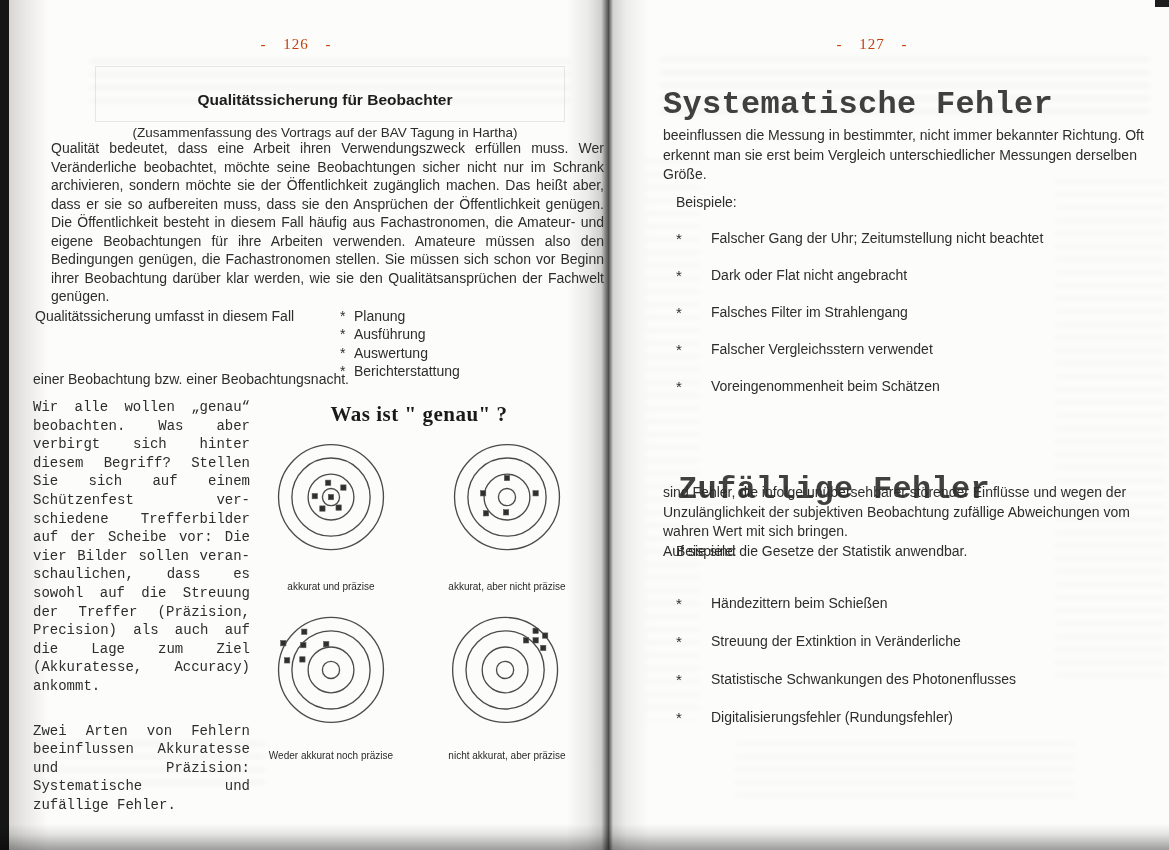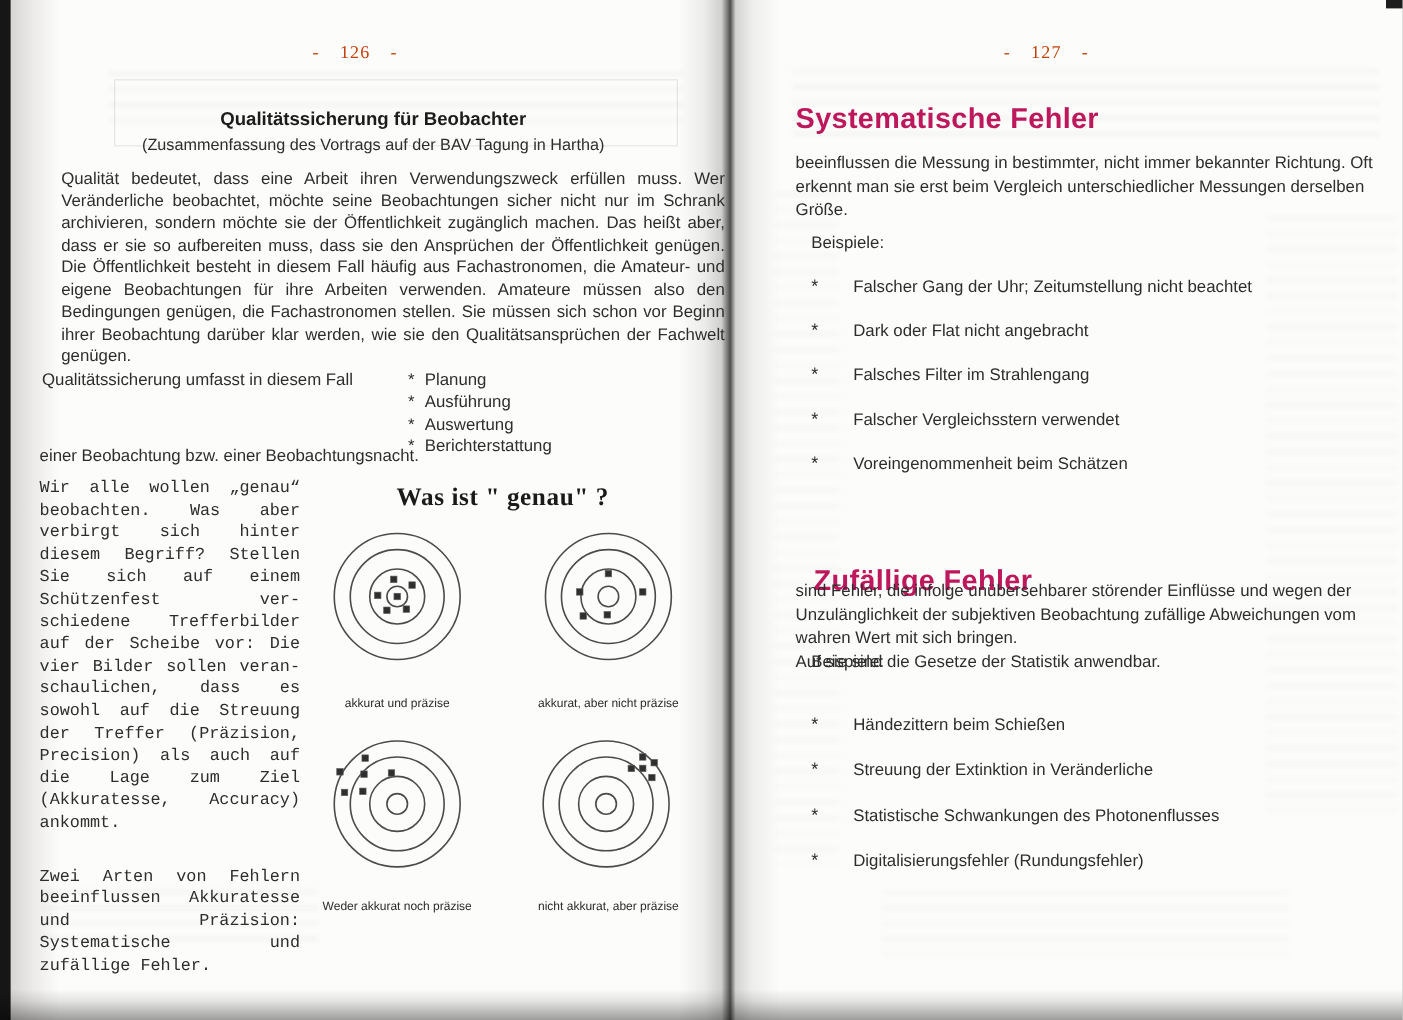--- a/index.html
+++ b/index.html
@@ -35,27 +35,27 @@
   }
   .ghost-box { border:1px solid rgba(120,120,120,0.16); filter:blur(0.6px); }
 
   
   .pagenum {
     width:150px; text-align:center;
     font-family:"Liberation Serif", serif; font-size:15px; color:#c2410c;
     letter-spacing:1px; word-spacing:12px;
   }
   .serif-heading {
-    font-family:Liberation Sans, sans-serif; font-weight:bold; color:#be185d;
-    font-size:24px; letter-spacing:0.3px;
+    font-family:Liberation Mono, monospace; font-weight:bold; color:#404040;
+    font-size:32px; letter-spacing:0.3px;
   }
 
   
   .lp-title { width:552px; text-align:center; font-weight:bold; font-size:15.5px; color:#1c1c1c; }
-  .lp-subtitle { width:552px; text-align:center; font-size:13.5px; margin-top:4px; }
+  .lp-subtitle { width:552px; text-align:center; font-size:13.5px; margin-top:16px; }
   .lp-intro { width:553px; font-size:14px; line-height:18.5px; text-align:justify;margin-left:16px; }
   .qa-lead { font-size:14px; }
   .qa-list .bullet-item { line-height:18.4px; font-size:14px; }
   .qa-list .bullet-marker { display:inline-block; width:14px; }
   .qa-tail { font-size:14px; }
 
   .col-text { width:217px; font-size:14px; line-height:18.6px; text-align:justify; }
   .col-text p { margin:0;font-family:Liberation Mono, monospace; }
   .col-text p + p { margin-top:26px; }
 
@@ -94,21 +94,21 @@
   <div class="block ghost" style="left:90px;top:60px;width:480px;height:44px;"></div>
   <div class="block ghost-box" style="left:95px;top:66px;width:470px;height:56px;"></div>
   <div class="block ghost" style="left:660px;top:58px;width:490px;height:60px;"></div>
   <div class="block ghost" style="left:1055px;top:180px;width:110px;height:500px;opacity:.35;"></div>
   <div class="block ghost" style="left:645px;top:160px;width:55px;height:560px;opacity:.35;"></div>
   <div class="block ghost" style="left:35px;top:742px;width:230px;height:45px;"></div>
   <div class="block ghost" style="left:735px;top:742px;width:340px;height:55px;opacity:.35;"></div>
 
   <div class="block pagenum" style="left:221px;top:36px;">- 126 -</div>
 
-  <div class="block" style="left:35px;top:91px;">
+  <div class="block" style="left:49px;top:91px;">
     <div class="lp-title">Qualitätssicherung für Beobachter</div>
     <div class="lp-subtitle">(Zusammenfassung des Vortrags auf der BAV Tagung in Hartha)</div>
   </div>
 
   <div class="block lp-intro" style="left:35px;top:139px;">Qualität bedeutet, dass eine Arbeit ihren Verwendungszweck erfüllen muss. Wer Veränderliche beobachtet, möchte seine Beobachtungen sicher nicht nur im Schrank archivieren, sondern möchte sie der Öffentlichkeit zugänglich machen. Das heißt aber, dass er sie so aufbereiten muss, dass sie den Ansprüchen der Öffentlichkeit genügen. Die Öffentlichkeit besteht in diesem Fall häufig aus Fachastronomen, die Amateur- und eigene Beobachtungen für ihre Arbeiten verwenden. Amateure müssen also den Bedingungen genügen, die Fachastronomen stellen. Sie müssen sich schon vor Beginn ihrer Beobachtung darüber klar werden, wie sie den Qualitätsansprüchen der Fachwelt genügen.</div>
 
   <div class="block qa-list" style="left:340px;top:307px;">
       <div class="bullet-item"><span class="bullet-marker">*</span><span class="bullet-text">Planung</span></div>
       <div class="bullet-item"><span class="bullet-marker">*</span><span class="bullet-text">Ausführung</span></div>
       <div class="bullet-item"><span class="bullet-marker">*</span><span class="bullet-text">Auswertung</span></div>

